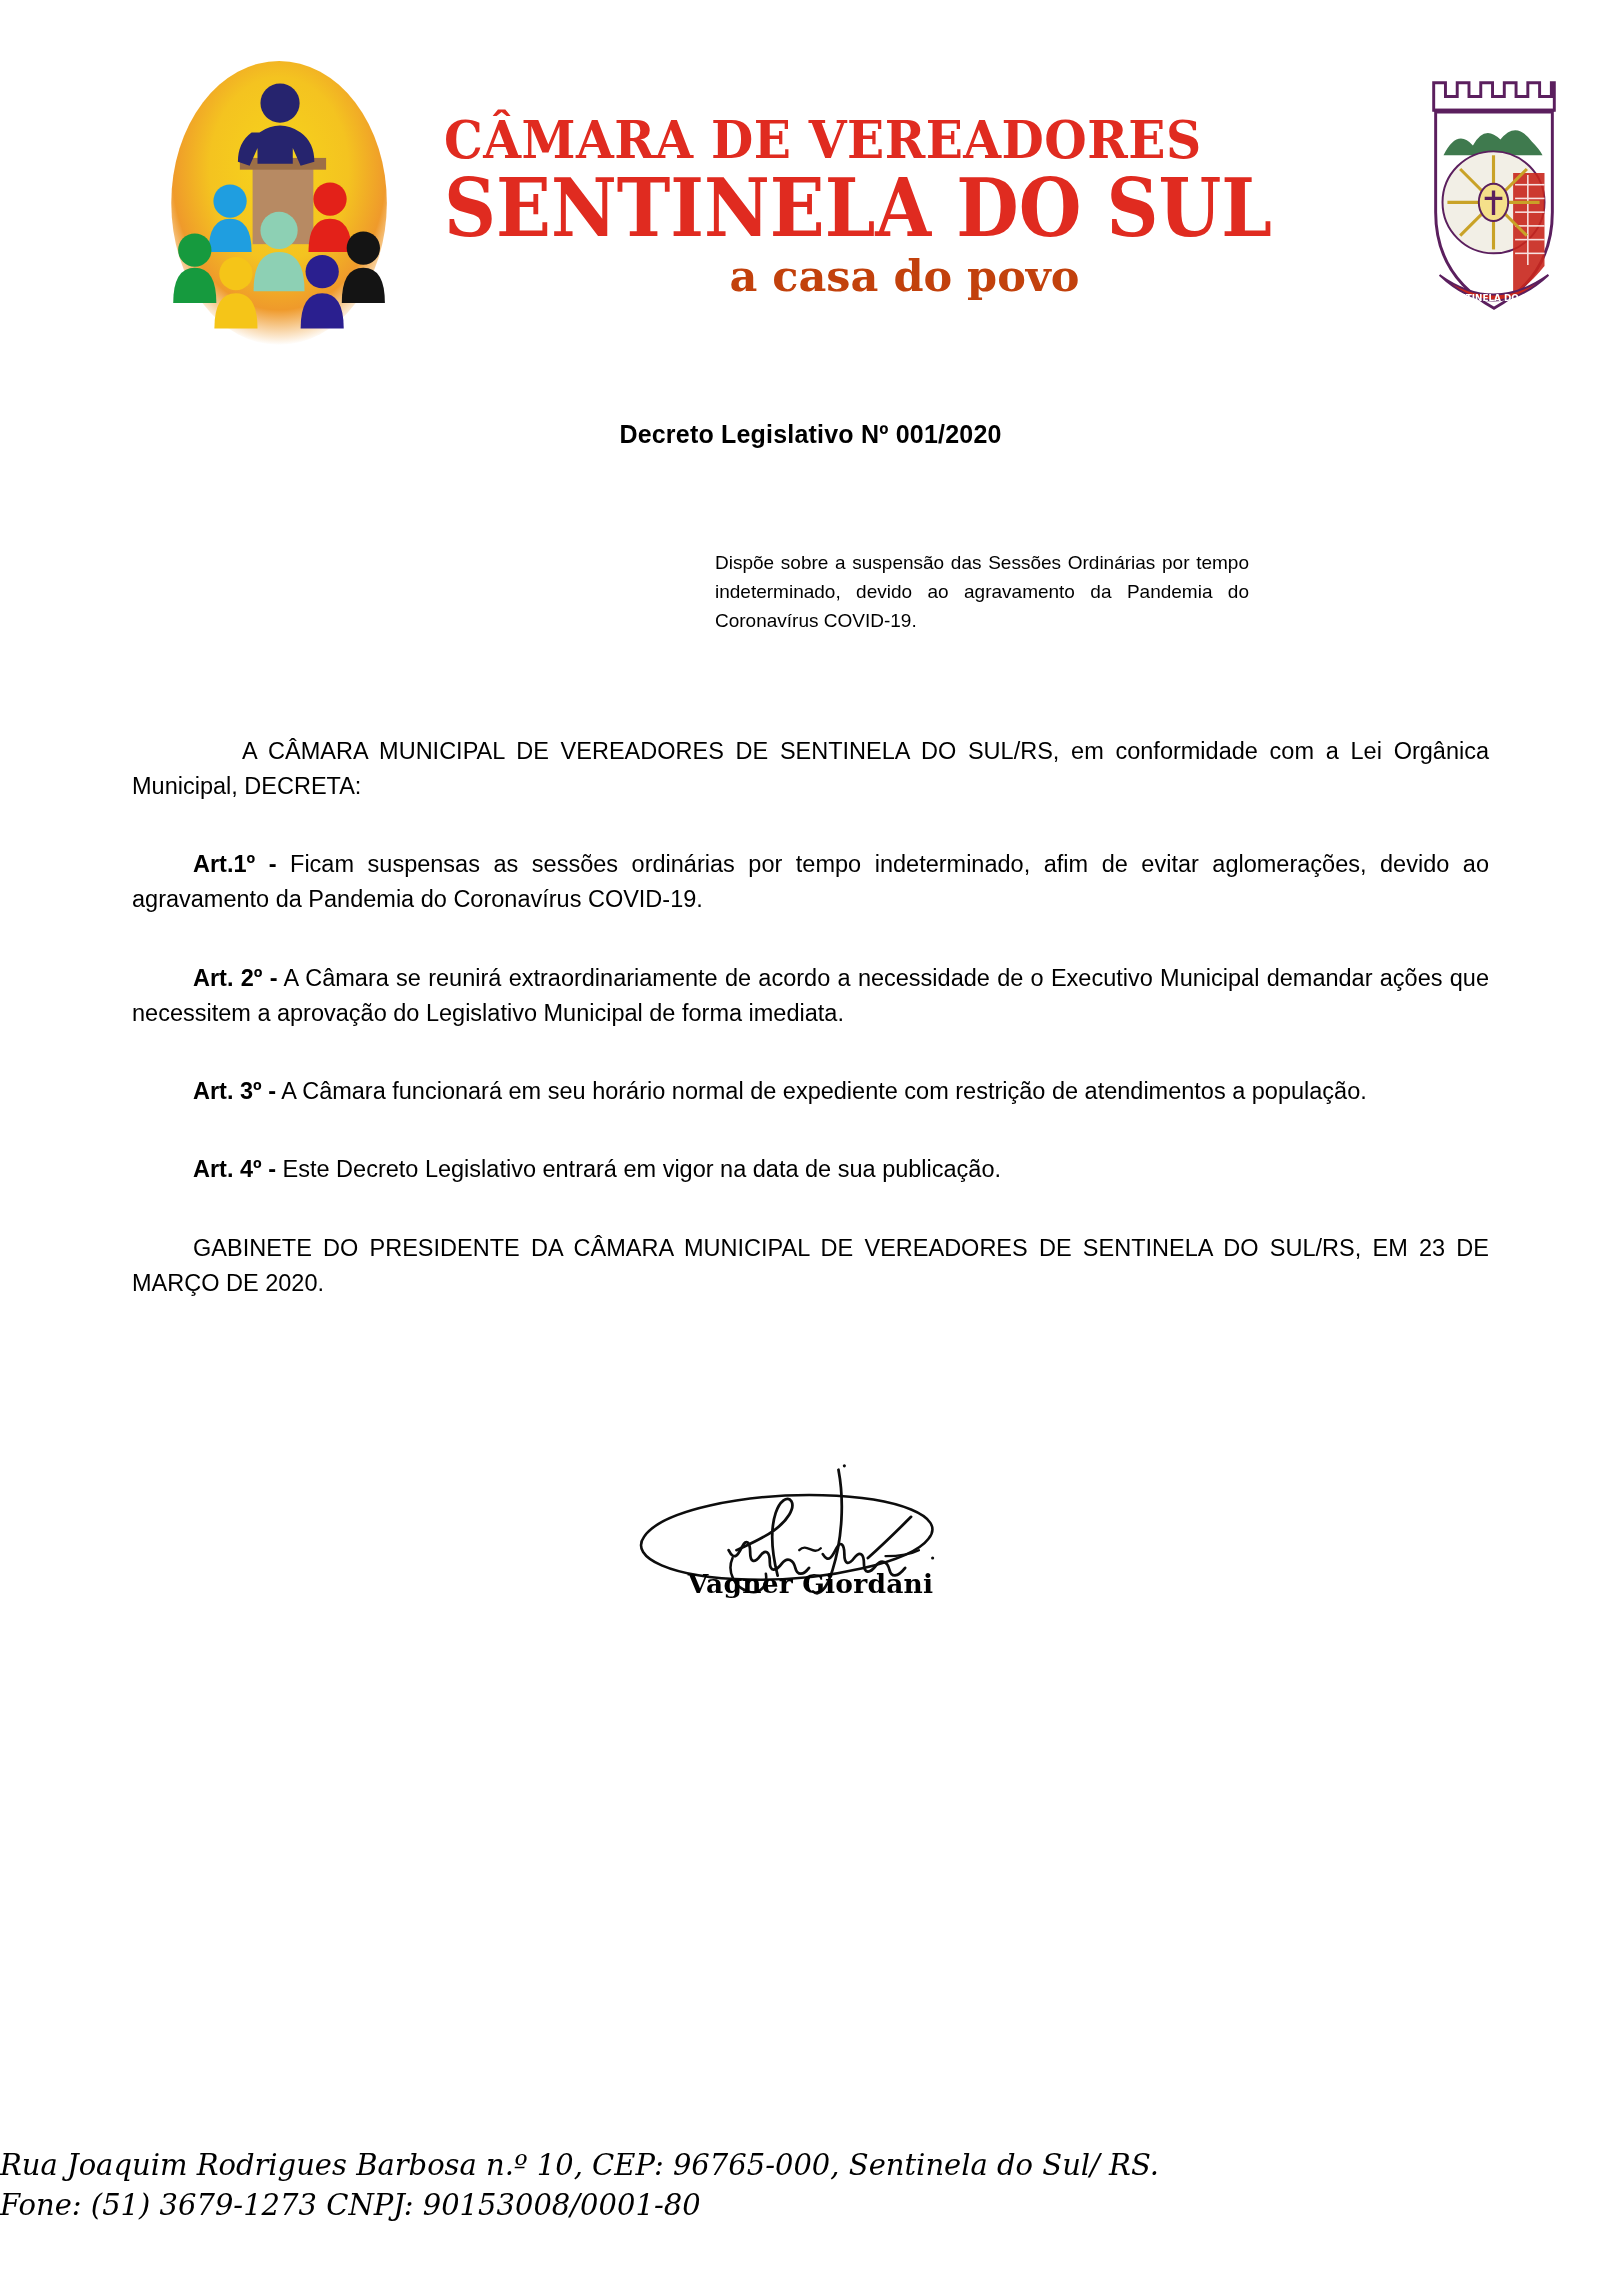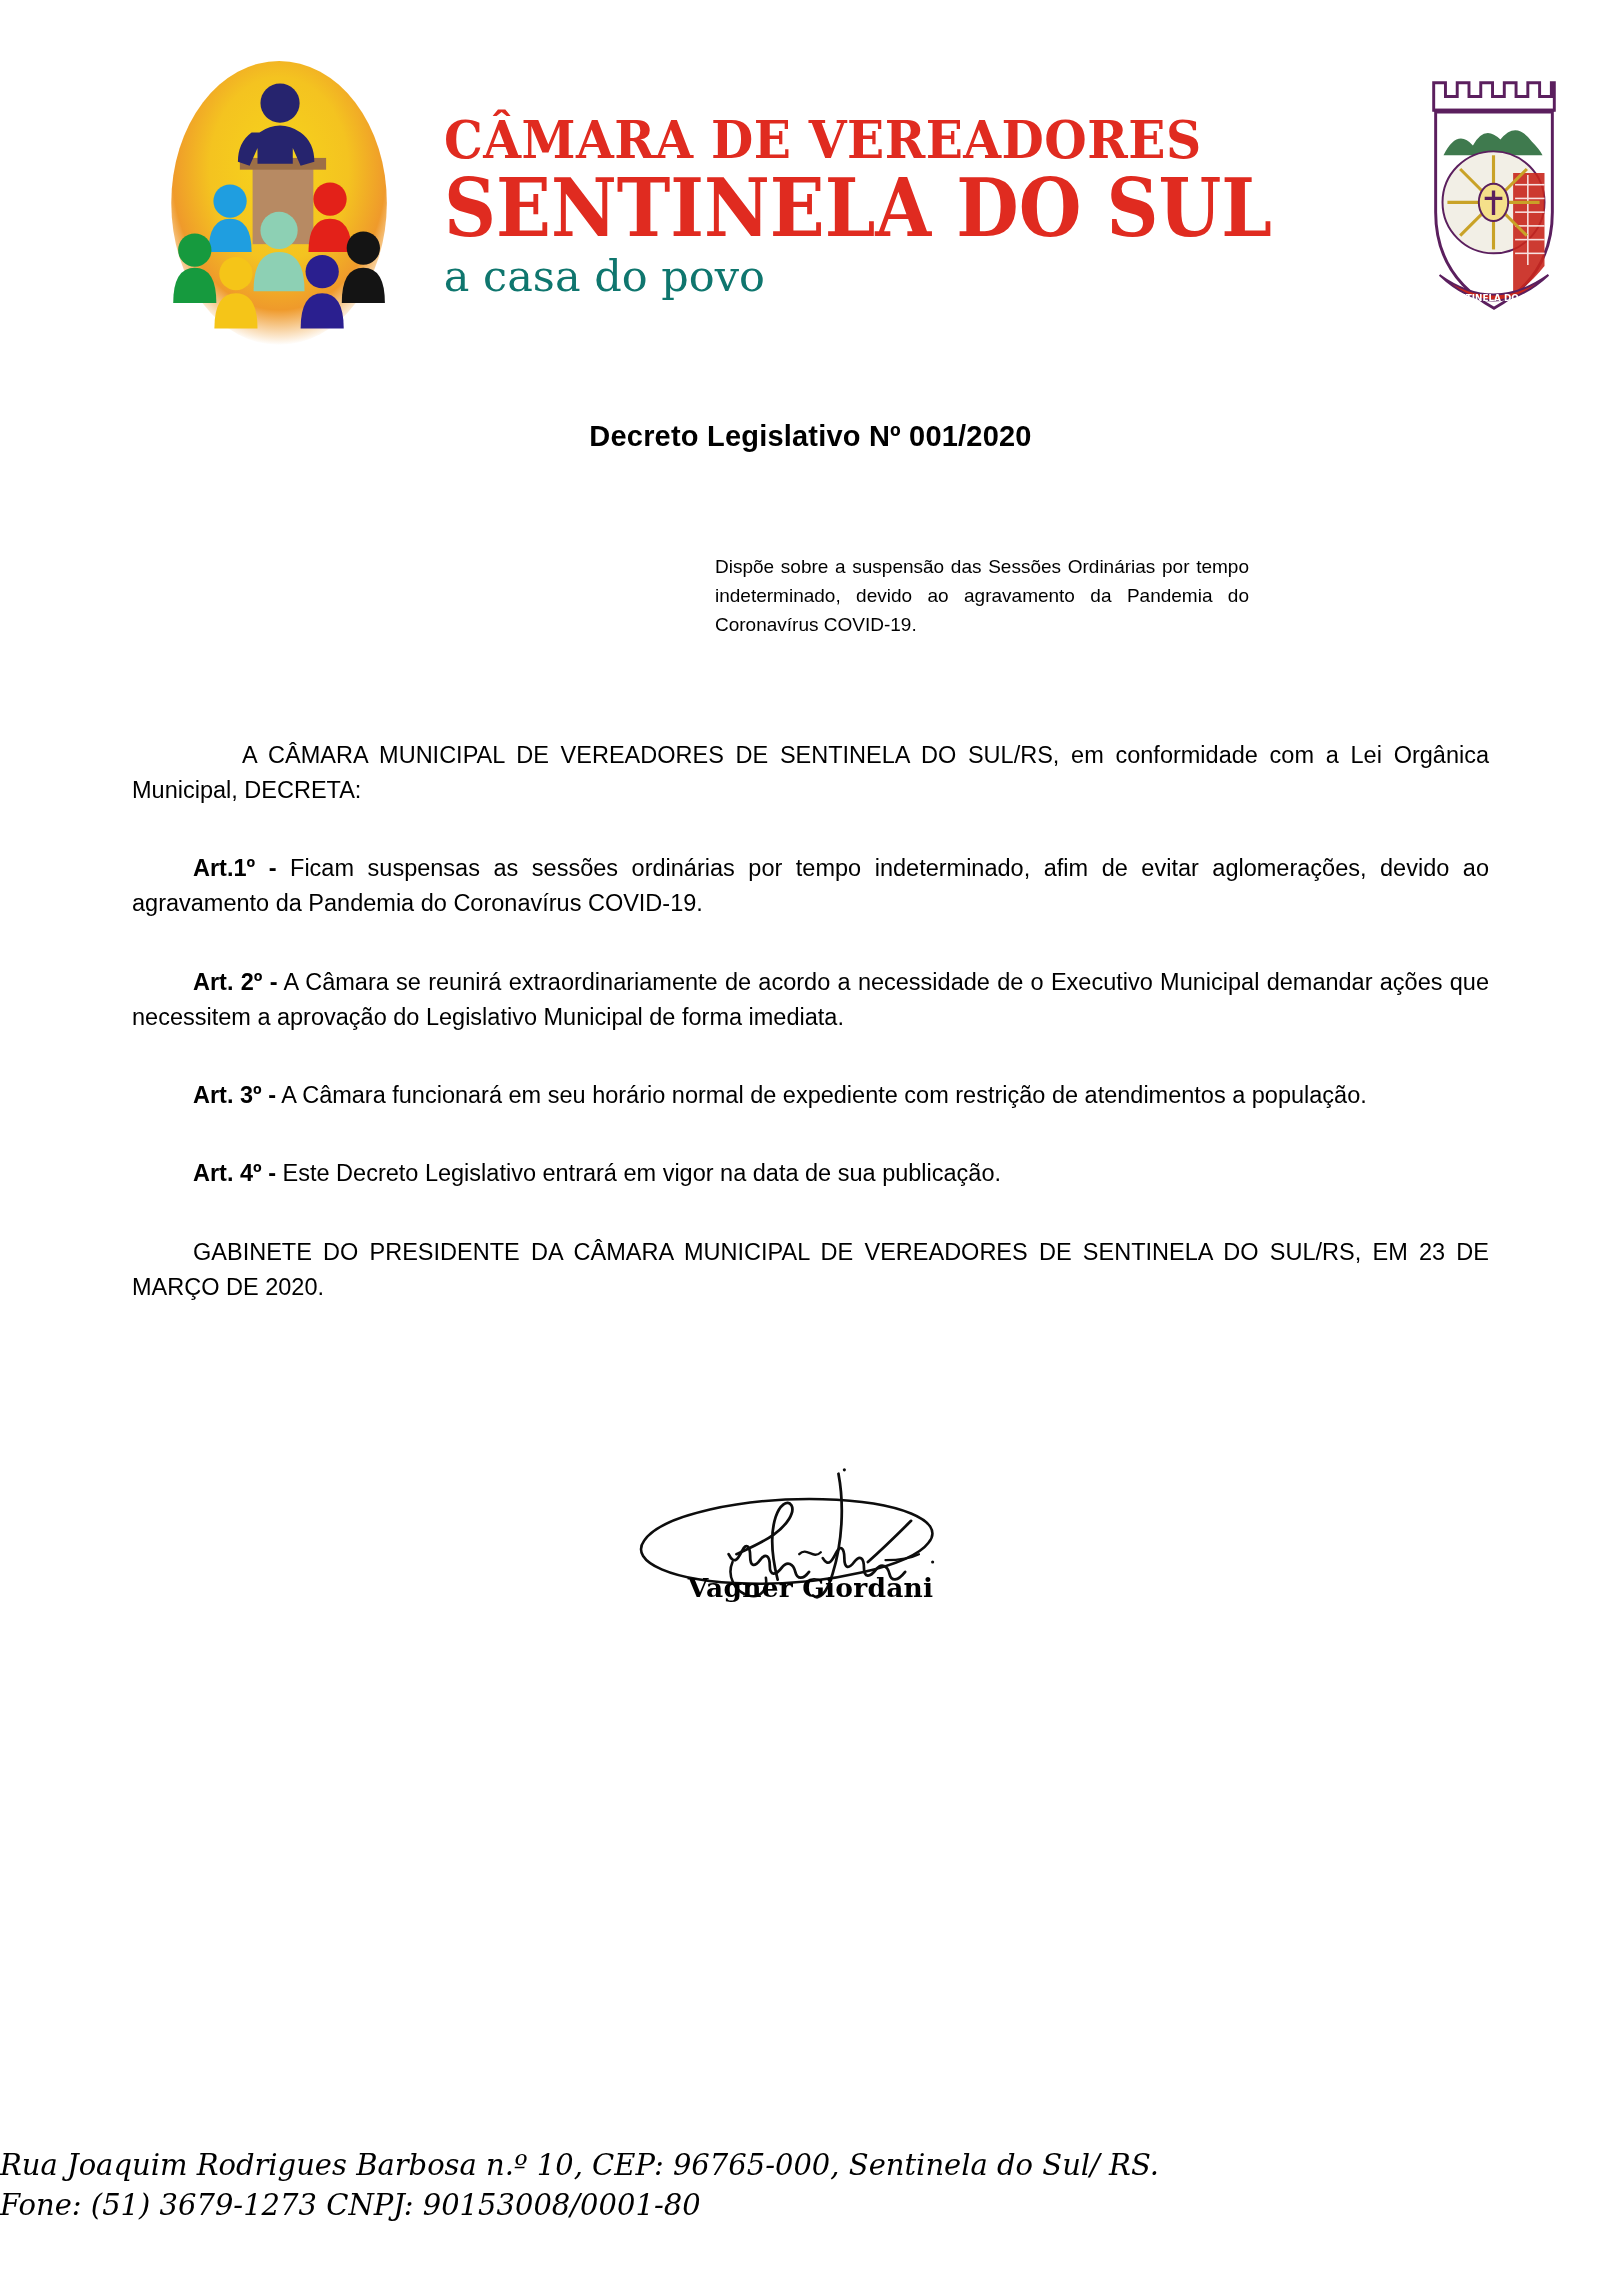--- a/index.html
+++ b/index.html
@@ -65,26 +65,26 @@
     color: #e02b20;
     font-size: 80px;
     line-height: 1.02;
     margin-top: 2px;
     white-space: nowrap;
     transform: scaleX(0.90);
     transform-origin: left center;
   }
   .wm-line3 {
     font-family: "DejaVu Serif", serif;
-    font-weight: 400;
-    color: #0f766e;
+    font-weight: 700;
+    color: #c2410c;
     font-size: 43px;
     line-height: 1.0;
     margin-top: 5.9px;
-    text-align: left;
+    text-align: center;
     padding-right: 45px;
     white-space: nowrap;
   }
 
   .coat-of-arms {
     width: 152px;
     height: 260px;
     flex: 0 0 auto;
     margin-left: 7.8px;
     margin-top: -7.8px;
@@ -92,21 +92,21 @@
   .coat-of-arms svg { display:block; width: 100%; height: 100%; }
 
   
   .content {
     padding: 0 120px 0 120px;
     position: relative;
   }
 
   .doc-title {
     text-align: center;
-    font-size: 29px;
+    font-size: 25px;
     font-weight: bold;
     letter-spacing: 0.2px;
     margin-top: 45px;
     font-family: "Liberation Sans", sans-serif;
   }
 
   .ementa {
     margin-left: 583px;
     margin-top: 100px;
     width: 534px;

